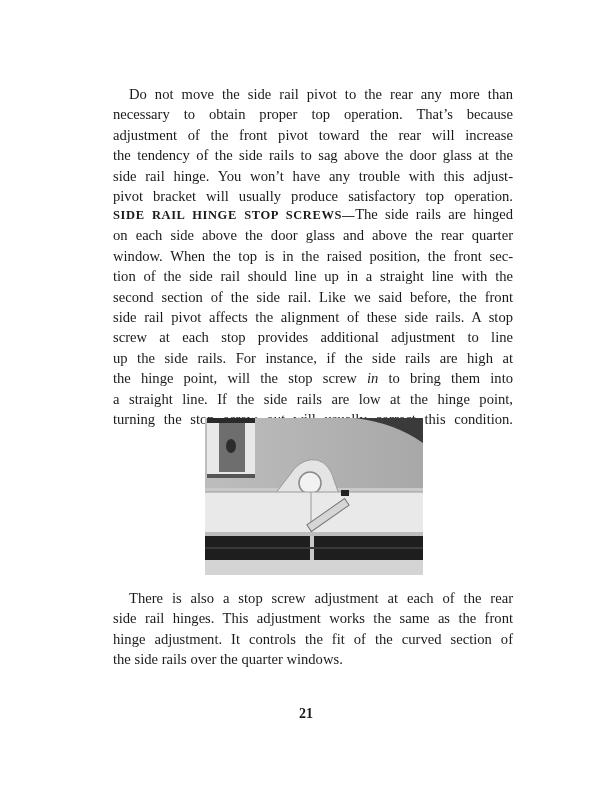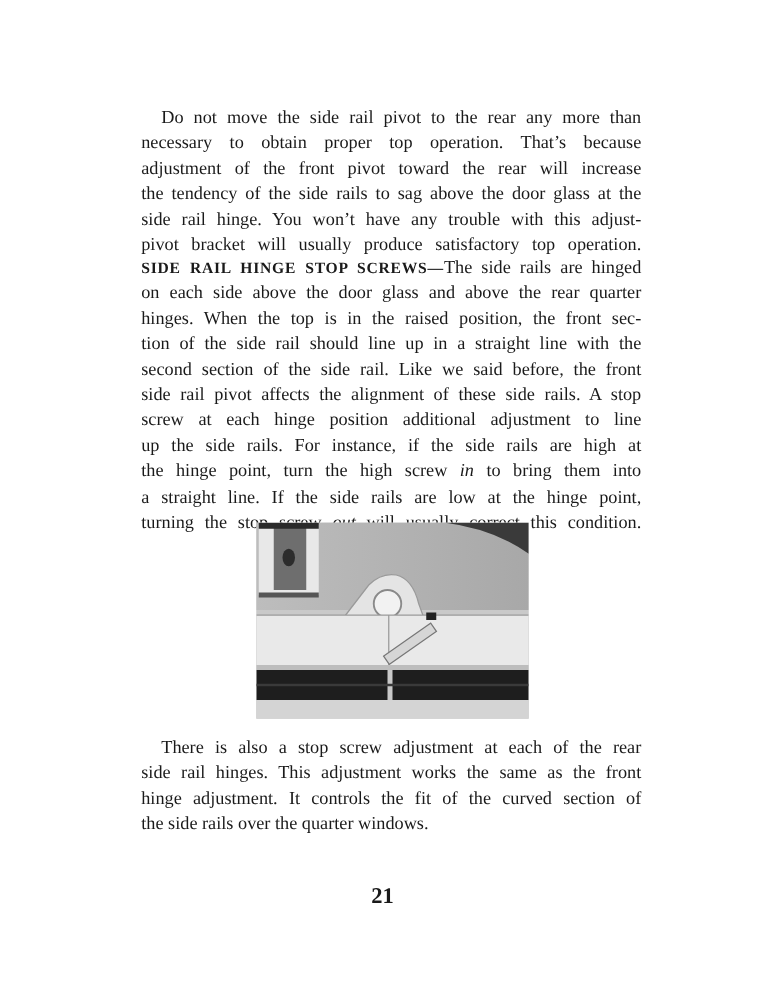--- a/index.html
+++ b/index.html
@@ -60,48 +60,48 @@
       height: 157px;
       background: #c9c9c9;
       overflow: hidden;
     }
     .page-number {
       position: absolute;
       left: 0;
       width: 612px;
       top: 706px;
       text-align: center;
-      font-size: 18px;
+      font-size: 14px;
       font-weight: bold;
     }
   </style>
 </head>
 <body>
 
 <div class="page">
 
   <p class="para p1">
     <span class="line indent">Do not move the side rail pivot to the rear any more than</span>
     <span class="line">necessary to obtain proper top operation. That’s because</span>
     <span class="line">adjustment of the front pivot toward the rear will increase</span>
     <span class="line">the tendency of the side rails to sag above the door glass at the</span>
     <span class="line">side rail hinge. You won’t have any trouble with this adjust-</span>
     <span class="line">pivot bracket will usually produce satisfactory top operation.</span>
   </p>
 
   <p class="para p2">
     <span class="line"><span class="heading">SIDE RAIL HINGE STOP SCREWS—</span><span>The side rails are hinged</span></span>
     <span class="line">on each side above the door glass and above the rear quarter</span>
-    <span class="line">hinges. When the top is in the raised position, the front sec-</span>
+    <span class="line">window. When the top is in the raised position, the front sec-</span>
     <span class="line">tion of the side rail should line up in a straight line with the</span>
     <span class="line">second section of the side rail. Like we said before, the front</span>
     <span class="line">side rail pivot affects the alignment of these side rails. A stop</span>
-    <span class="line">screw at each hinge position additional adjustment to line</span>
+    <span class="line">screw at each stop provides additional adjustment to line</span>
     <span class="line">up the side rails. For instance, if the side rails are high at</span>
-    <span class="line"><span>the hinge point, turn the high screw </span><em>in</em><span> to bring them into</span></span>
+    <span class="line"><span>the hinge point, will the stop screw </span><em>in</em><span> to bring them into</span></span>
     <span class="line">a straight line. If the side rails are low at the hinge point,</span>
     <span class="line"><span>turning the stop screw </span><em>out</em><span> will usually correct this condition.</span></span>
   </p>
 
   <p class="para p3">
     <span class="line indent">There is also a stop screw adjustment at each of the rear</span>
     <span class="line">side rail hinges. This adjustment works the same as the front</span>
     <span class="line">hinge adjustment. It controls the fit of the curved section of</span>
     <span class="line last">the side rails over the quarter windows.</span>
   </p>

